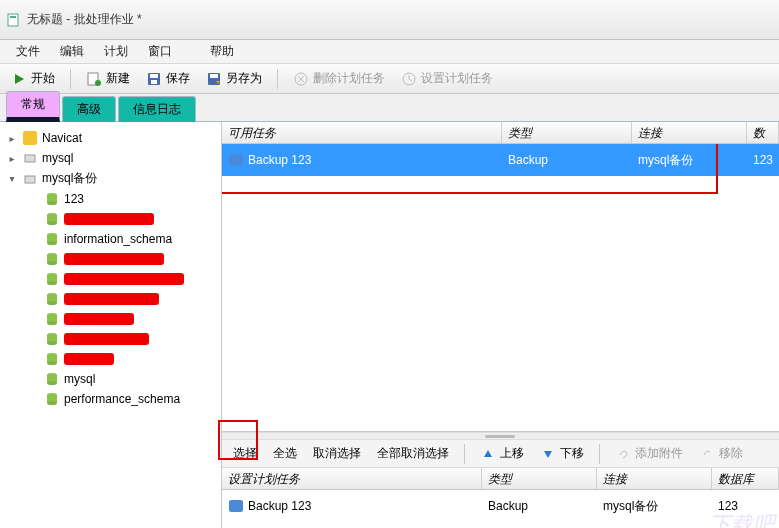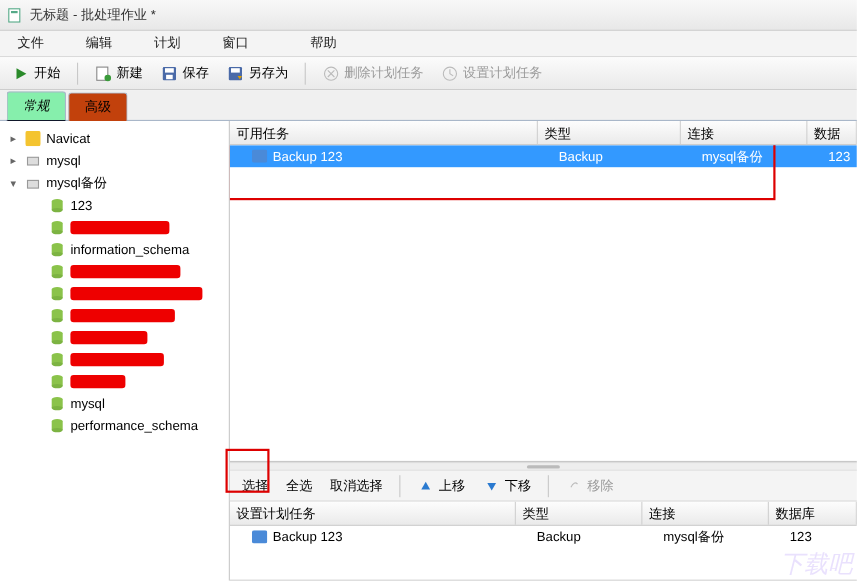--- a/index.html
+++ b/index.html
@@ -1,49 +1,49 @@
 <!DOCTYPE html>
 <html><head>
 <meta charset="utf-8">
 <style>
 * { box-sizing: border-box; margin: 0; padding: 0; font-family: "Microsoft YaHei", "SimSun", sans-serif; font-size: 12px; }
 body { background: #fff; width: 779px; height: 528px; overflow: hidden; position: relative; }
 
-.titlebar { height: 28px; background: linear-gradient(#f8f8f8,#e8e8e8); border-bottom: 1px solid #c0c0c0; display: flex; align-items: center; padding: 0 6px; }
+.titlebar { height: 40px; background: linear-gradient(#f8f8f8,#e8e8e8); border-bottom: 1px solid #c0c0c0; display: flex; align-items: center; padding: 0 6px; }
 .titlebar .doc-icon { width: 16px; height: 16px; margin-right: 5px; display:inline-flex; align-items:center; justify-content:center; }
 .titlebar .title { color: #333; }
 
-.menubar { height: 24px; background: #f4f4f4; display: flex; align-items: center; padding: 0 6px; border-bottom: 1px solid #d8d8d8; gap: 18px; }
+.menubar { height: 24px; background: #f4f4f4; display: flex; align-items: center; padding: 0 6px; border-bottom: 1px solid #d8d8d8; gap: 0; }
 .menubar .menu-item { padding: 2px 10px; color: #222; cursor: default; }
 
 .toolbar { height: 30px; background: linear-gradient(#fbfbfb,#eaeaea); border-bottom: 1px solid #c8c8c8; display: flex; align-items: center; padding: 0 4px; gap: 2px; }
 .tbtn { display: flex; align-items: center; padding: 2px 6px; gap: 4px; cursor: default; border: 1px solid transparent; border-radius: 2px; }
 .tbtn.disabled { color: #9a9a9a; }
 .tsep { width: 1px; height: 20px; background: #c8c8c8; margin: 0 6px; }
 .ticon { width: 16px; height: 16px; display:inline-flex; align-items:center; justify-content:center; }
 
 .tabstrip { height: 28px; background: #f0f0f0; border-bottom: 1px solid #a9b7c9; display: flex; align-items: flex-end; padding-left: 6px; }
-.tab { padding: 4px 14px 4px 14px; border: 1px solid #a9b7c9; border-bottom: none; margin-right: 2px; background: #c2410c; border-radius: 3px 3px 0 0; position: relative; top: 1px; cursor: default; }
-.tab.active { background: #86efac; font-weight: normal; z-index: 2; border-bottom: 1px solid #0f172a; font-style: italic; }
+.tab { padding: 4px 14px 4px 14px; border: 1px solid #a9b7c9; border-bottom: none; margin-right: 2px; background: #14b8a6; border-radius: 3px 3px 0 0; position: relative; top: 1px; cursor: default; }
+.tab.active { background: #f0abfc; font-weight: normal; z-index: 2; border-bottom: 5px solid #0f172a; }
 
 .workspace { display: flex; height: calc(528px - 28px - 24px - 30px - 28px); }
 .sidebar { width: 235px; background: #fff; border-right: 1px solid #c8c8c8; overflow: auto; padding: 6px 0; }
 .tree-item { display: flex; align-items: center; padding: 2px 4px 2px 6px; gap: 4px; white-space: nowrap; cursor: default; }
 .tree-item .expander { width: 12px; height: 12px; display:inline-flex; align-items:center; justify-content:center; color:#666; font-size:10px; }
 .tree-item .node-icon { width: 16px; height: 16px; display:inline-flex; align-items:center; justify-content:center; }
 .tree-item.depth2 { padding-left: 44px; }
 .redacted { display:inline-block; background: #e00; height: 12px; border-radius: 3px; }
 
 .main { flex: 1; display: flex; flex-direction: column; position: relative; }
 .list-panel { flex: 1; border-bottom: 1px solid #c8c8c8; display:flex; flex-direction:column; overflow:hidden; }
-.list-header { height: 22px; background: linear-gradient(#fdfdfd,#eaeaea); border-bottom: 1px solid #c8c8c8; display: flex; }
+.list-header { height: 22px; background: linear-gradient(#fdfdfd,#eaeaea); border-bottom: 1px solid #c8c8c8; display: flex; font-style: italic; }
 .col { border-right: 1px solid #d0d0d0; padding: 3px 6px; overflow:hidden; }
 .col.c1 { width: 280px; } .col.c2 { width: 130px; } .col.c3 { width: 115px; } .col.c4 { flex:1; }
 .list-body { flex:1; overflow:auto; position:relative; }
-.row { display:flex; height:20px; align-items:center;padding-left:13px; }
+.row { display:flex; height:32px; align-items:center; }
 .row.selected { background: #3399ff; color: #fff; }
 .row .cell { padding: 0 6px; overflow:hidden; display:flex; align-items:center; gap:4px; }
 .row .cell.c1 { width: 280px; } .row .cell.c2 { width: 130px; } .row .cell.c3 { width: 115px; } .row .cell.c4 { flex:1; }
 
 .grip { height: 8px; background: #eee; display:flex; align-items:center; justify-content:center; cursor: row-resize; border-top:1px solid #ddd; border-bottom:1px solid #ddd;}
 .grip span { width: 30px; height: 3px; background: #bbb; border-radius:2px; }
 
 .select-toolbar { height: 28px; background: #f4f4f4; border-bottom: 1px solid #d8d8d8; display:flex; align-items:center; padding: 0 4px; gap: 2px; }
 
 .red-box { position:absolute; border: 2px solid #d00; pointer-events:none; }
@@ -130,20 +130,21 @@
           <path d="M7 3 v4 l3 2" stroke="#bbb" fill="none"></path>
         </svg>
       </span>
     <span>设置计划任务</span>
   </div>
 </div>
 
 <div class="tabstrip">
   <div class="tab active">常规</div>
   <div class="tab">高级</div>
+  <div class="tab">信息日志</div>
 </div>
 
 <div class="workspace">
 
   <div class="sidebar">
     <div class="tree-item">
       <span class="expander">▸</span>
       <span class="node-icon">
           <svg width="14" height="14">
             <rect width="14" height="14" fill="#f4c430" rx="2"></rect>
@@ -317,38 +318,49 @@
     <div class="select-toolbar">
       <div class="tbtn">
           <span>选择</span>
         </div>
       <div class="tbtn">
           <span>全选</span>
         </div>
       <div class="tbtn">
           <span>取消选择</span>
         </div>
+      <div class="tbtn">
+          <span>全部取消选择</span>
+        </div>
       <div class="tsep"></div>
       <div class="tbtn">
         <span class="ticon">
             <svg width="10" height="10">
               <polygon points="5,1 9,8 1,8" fill="#2a7ad0"></polygon>
             </svg>
           </span>
         <span>上移</span>
       </div>
       <div class="tbtn">
         <span class="ticon">
             <svg width="10" height="10">
               <polygon points="1,2 9,2 5,9" fill="#2a7ad0"></polygon>
             </svg>
           </span>
         <span>下移</span>
       </div>
       <div class="tsep"></div>
+      <div class="tbtn disabled">
+        <span class="ticon">
+            <svg width="12" height="12">
+              <path d="M3 7 q3 -6 6 -3 q3 3 -3 6" fill="none" stroke="#bbb"></path>
+            </svg>
+          </span>
+        <span>添加附件</span>
+      </div>
       <div class="tbtn disabled">
         <span class="ticon">
             <svg width="12" height="12">
               <path d="M3 7 q3 -6 6 -3" fill="none" stroke="#bbb"></path>
             </svg>
           </span>
         <span>移除</span>
       </div>
     </div>
 

